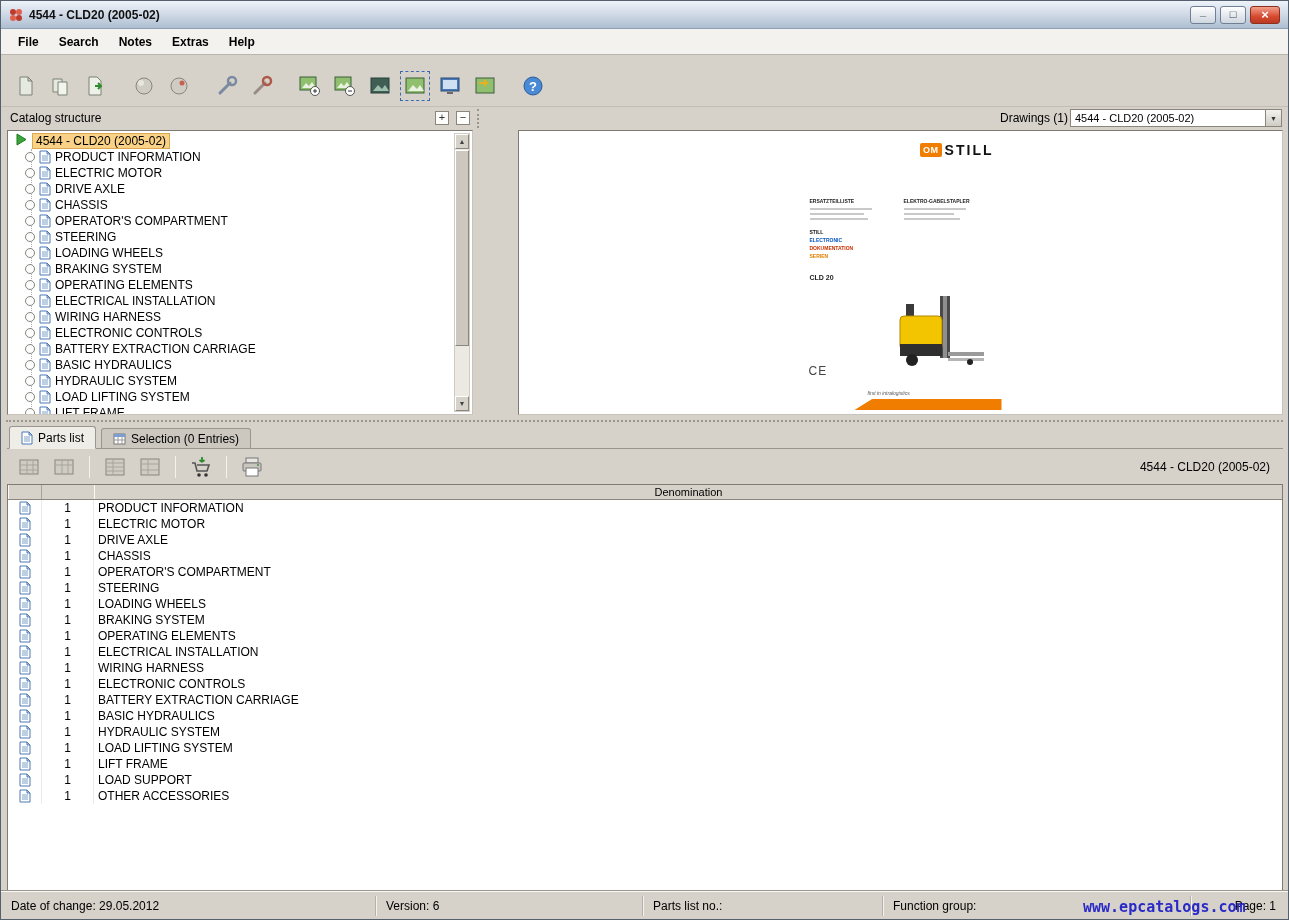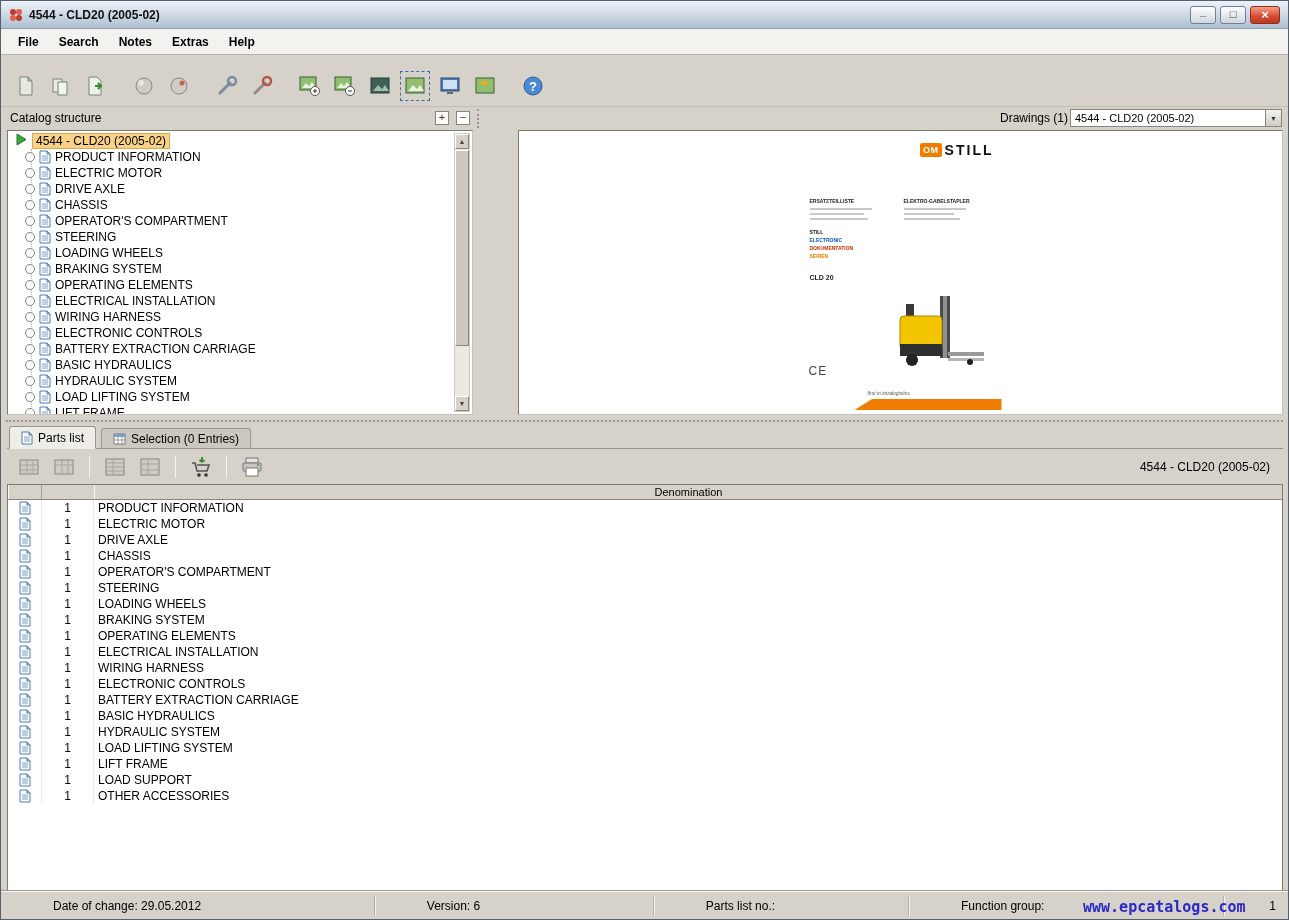--- a/index.html
+++ b/index.html
@@ -156,21 +156,21 @@
   .td { overflow:hidden; white-space:nowrap; }
   .td-icon { width:34px; display:flex; justify-content:center; border-right:1px solid #eceae5; height:100%; align-items:center; }
   .td-qty { width:52px; text-align:center; border-right:1px solid #eceae5; height:100%; line-height:16px; }
   .td-name { flex:1; padding-left:4px; }
   
   .statusbar {
     position:absolute; bottom:0; left:0; right:0; height:28px;
     background:#d6d2ca; border-top:1px solid #fbfaf7; box-shadow:0 -1px 0 #9a968e;
     display:flex; align-items:center; font-size:12px;
   }
-  .sb-field { height:20px; display:flex; align-items:center; padding:0 10px; border-right:1px solid #b5b1a9; box-shadow:1px 0 0 #f4f2ee; white-space:nowrap; overflow:hidden;margin-left:42px; }
+  .sb-field { height:20px; display:flex; align-items:center; padding:0 10px; border-right:1px solid #b5b1a9; box-shadow:1px 0 0 #f4f2ee; white-space:nowrap; overflow:hidden; }
   .sb-f1 { width:375px; } .sb-f2 { width:267px; } .sb-f3 { width:308px; } .sb-f4 { width:240px; }
   .sb-f5 { flex:1; justify-content:flex-end; padding-right:12px; border-right:none; box-shadow:none; }
   .watermark {
     position:absolute; left:1082px; top:6px; z-index:5;
     font-family:"DejaVu Sans Mono",monospace; font-weight:bold;
     font-size:15px; color:#2a2ac8; letter-spacing:0;
   }
 </style>
 </head>
 <body>

